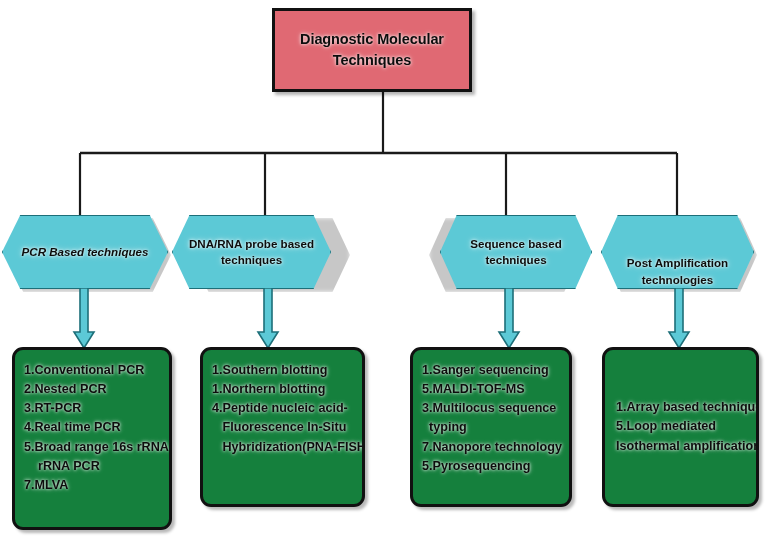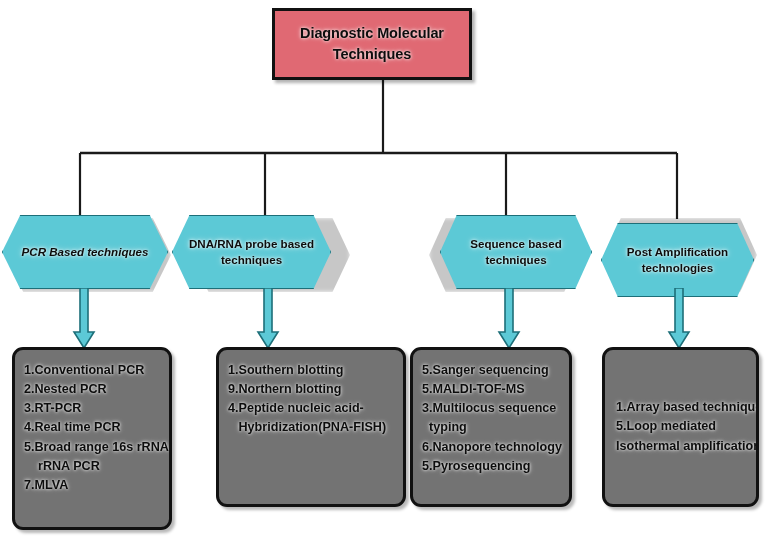--- a/index.html
+++ b/index.html
@@ -29,21 +29,21 @@
     height: 545px;
     pointer-events: none;
   }
 
   
   .root-box {
     position: absolute;
     left: 272px;
     top: 8px;
     width: 200px;
-    height: 72px;
+    height: 84px;
     background: #e06973;
     border: 3px solid #111111;
     box-sizing: border-box;
     display: flex;
     align-items: center;
     justify-content: center;
     text-align: center;
     box-shadow: 3px 3px 3px rgba(0,0,0,0.30);
   }
   .root-box .title-text {
@@ -90,21 +90,21 @@
   
   .block-arrow {
     position: absolute;
     width: 26px;
     height: 62px;
   }
 
   
   .list-box {
     position: absolute;
-    background: #737373;
+    background: #15803d;
     border: 3px solid #111111;
     border-radius: 11px;
     box-sizing: border-box;
     overflow: hidden;
     box-shadow: 3px 3px 3px rgba(0,0,0,0.28);
   }
   .list-inner {
     padding: 11px 7px 6px 9px;
   }
   .list-inner.centered {
@@ -171,52 +171,53 @@
   <div class="hex-shadow" style="left:191px; top:218px; width:159px;"></div>
   <div class="hex" style="left:172px; top:215px; width:159px;">
     <div>
       <div class="hex-label">DNA/RNA probe based</div>
       <div class="hex-label">techniques</div>
     </div>
   </div>
   <svg class="block-arrow" style="left:255px; top:288px;" viewBox="0 0 26 62">
     <polygon points="9,0 17,0 17,44 23,44 13,60 3,44 9,44" fill="#5cc9d6" stroke="#1d6f79" stroke-width="1.6"></polygon>
   </svg>
-  <div class="list-box" style="left:200px; top:347px; width:190px; height:160px;margin-left:16px;">
+  <div class="list-box" style="left:200px; top:347px; width:165px; height:160px;">
     <div class="list-inner">
       <div class="list-line">1.Southern blotting</div>
-      <div class="list-line">9.Northern blotting</div>
+      <div class="list-line">1.Northern blotting</div>
       <div class="list-line">4.Peptide nucleic acid-</div>
+      <div class="list-line">   Fluorescence In-Situ</div>
       <div class="list-line">   Hybridization(PNA-FISH)</div>
     </div>
   </div>
 
   <div class="hex-shadow" style="left:429px; top:218px; width:152px;"></div>
   <div class="hex" style="left:440px; top:215px; width:152px;">
     <div>
       <div class="hex-label">Sequence based</div>
       <div class="hex-label">techniques</div>
     </div>
   </div>
   <svg class="block-arrow" style="left:496px; top:288px;" viewBox="0 0 26 62">
     <polygon points="9,0 17,0 17,44 23,44 13,60 3,44 9,44" fill="#5cc9d6" stroke="#1d6f79" stroke-width="1.6"></polygon>
   </svg>
   <div class="list-box" style="left:410px; top:347px; width:162px; height:160px;">
     <div class="list-inner">
-      <div class="list-line">5.Sanger sequencing</div>
+      <div class="list-line">1.Sanger sequencing</div>
       <div class="list-line">5.MALDI-TOF-MS</div>
       <div class="list-line">3.Multilocus sequence</div>
       <div class="list-line">  typing</div>
-      <div class="list-line">6.Nanopore technology</div>
+      <div class="list-line">7.Nanopore technology</div>
       <div class="list-line">5.Pyrosequencing</div>
     </div>
   </div>
 
   <div class="hex-shadow" style="left:604px; top:218px; width:153px;"></div>
-  <div class="hex" style="left:601px; top:223px; width:153px;">
+  <div class="hex" style="left:601px; top:215px; width:153px;align-items:flex-end;">
     <div>
       <div class="hex-label">Post Amplification</div>
       <div class="hex-label">technologies</div>
     </div>
   </div>
   <svg class="block-arrow" style="left:666px; top:288px;" viewBox="0 0 26 62">
     <polygon points="9,0 17,0 17,44 23,44 13,60 3,44 9,44" fill="#5cc9d6" stroke="#1d6f79" stroke-width="1.6"></polygon>
   </svg>
   <div class="list-box" style="left:602px; top:347px; width:157px; height:160px;">
     <div class="list-inner centered">

